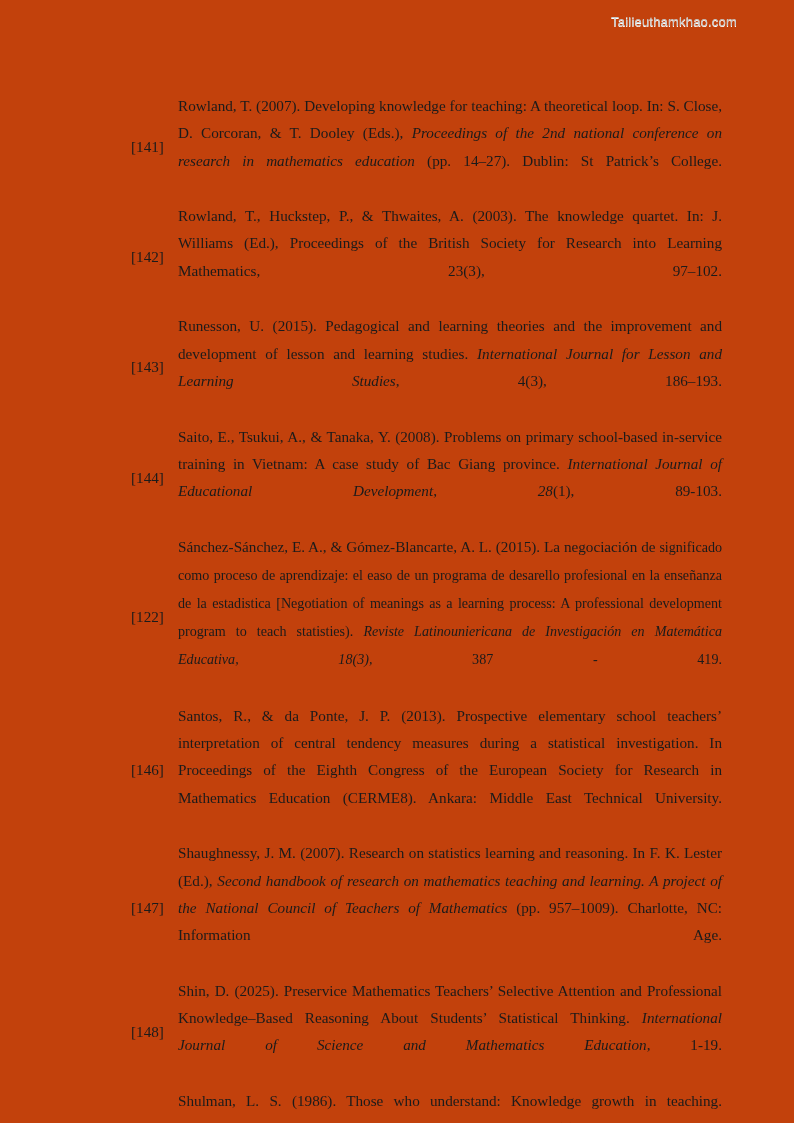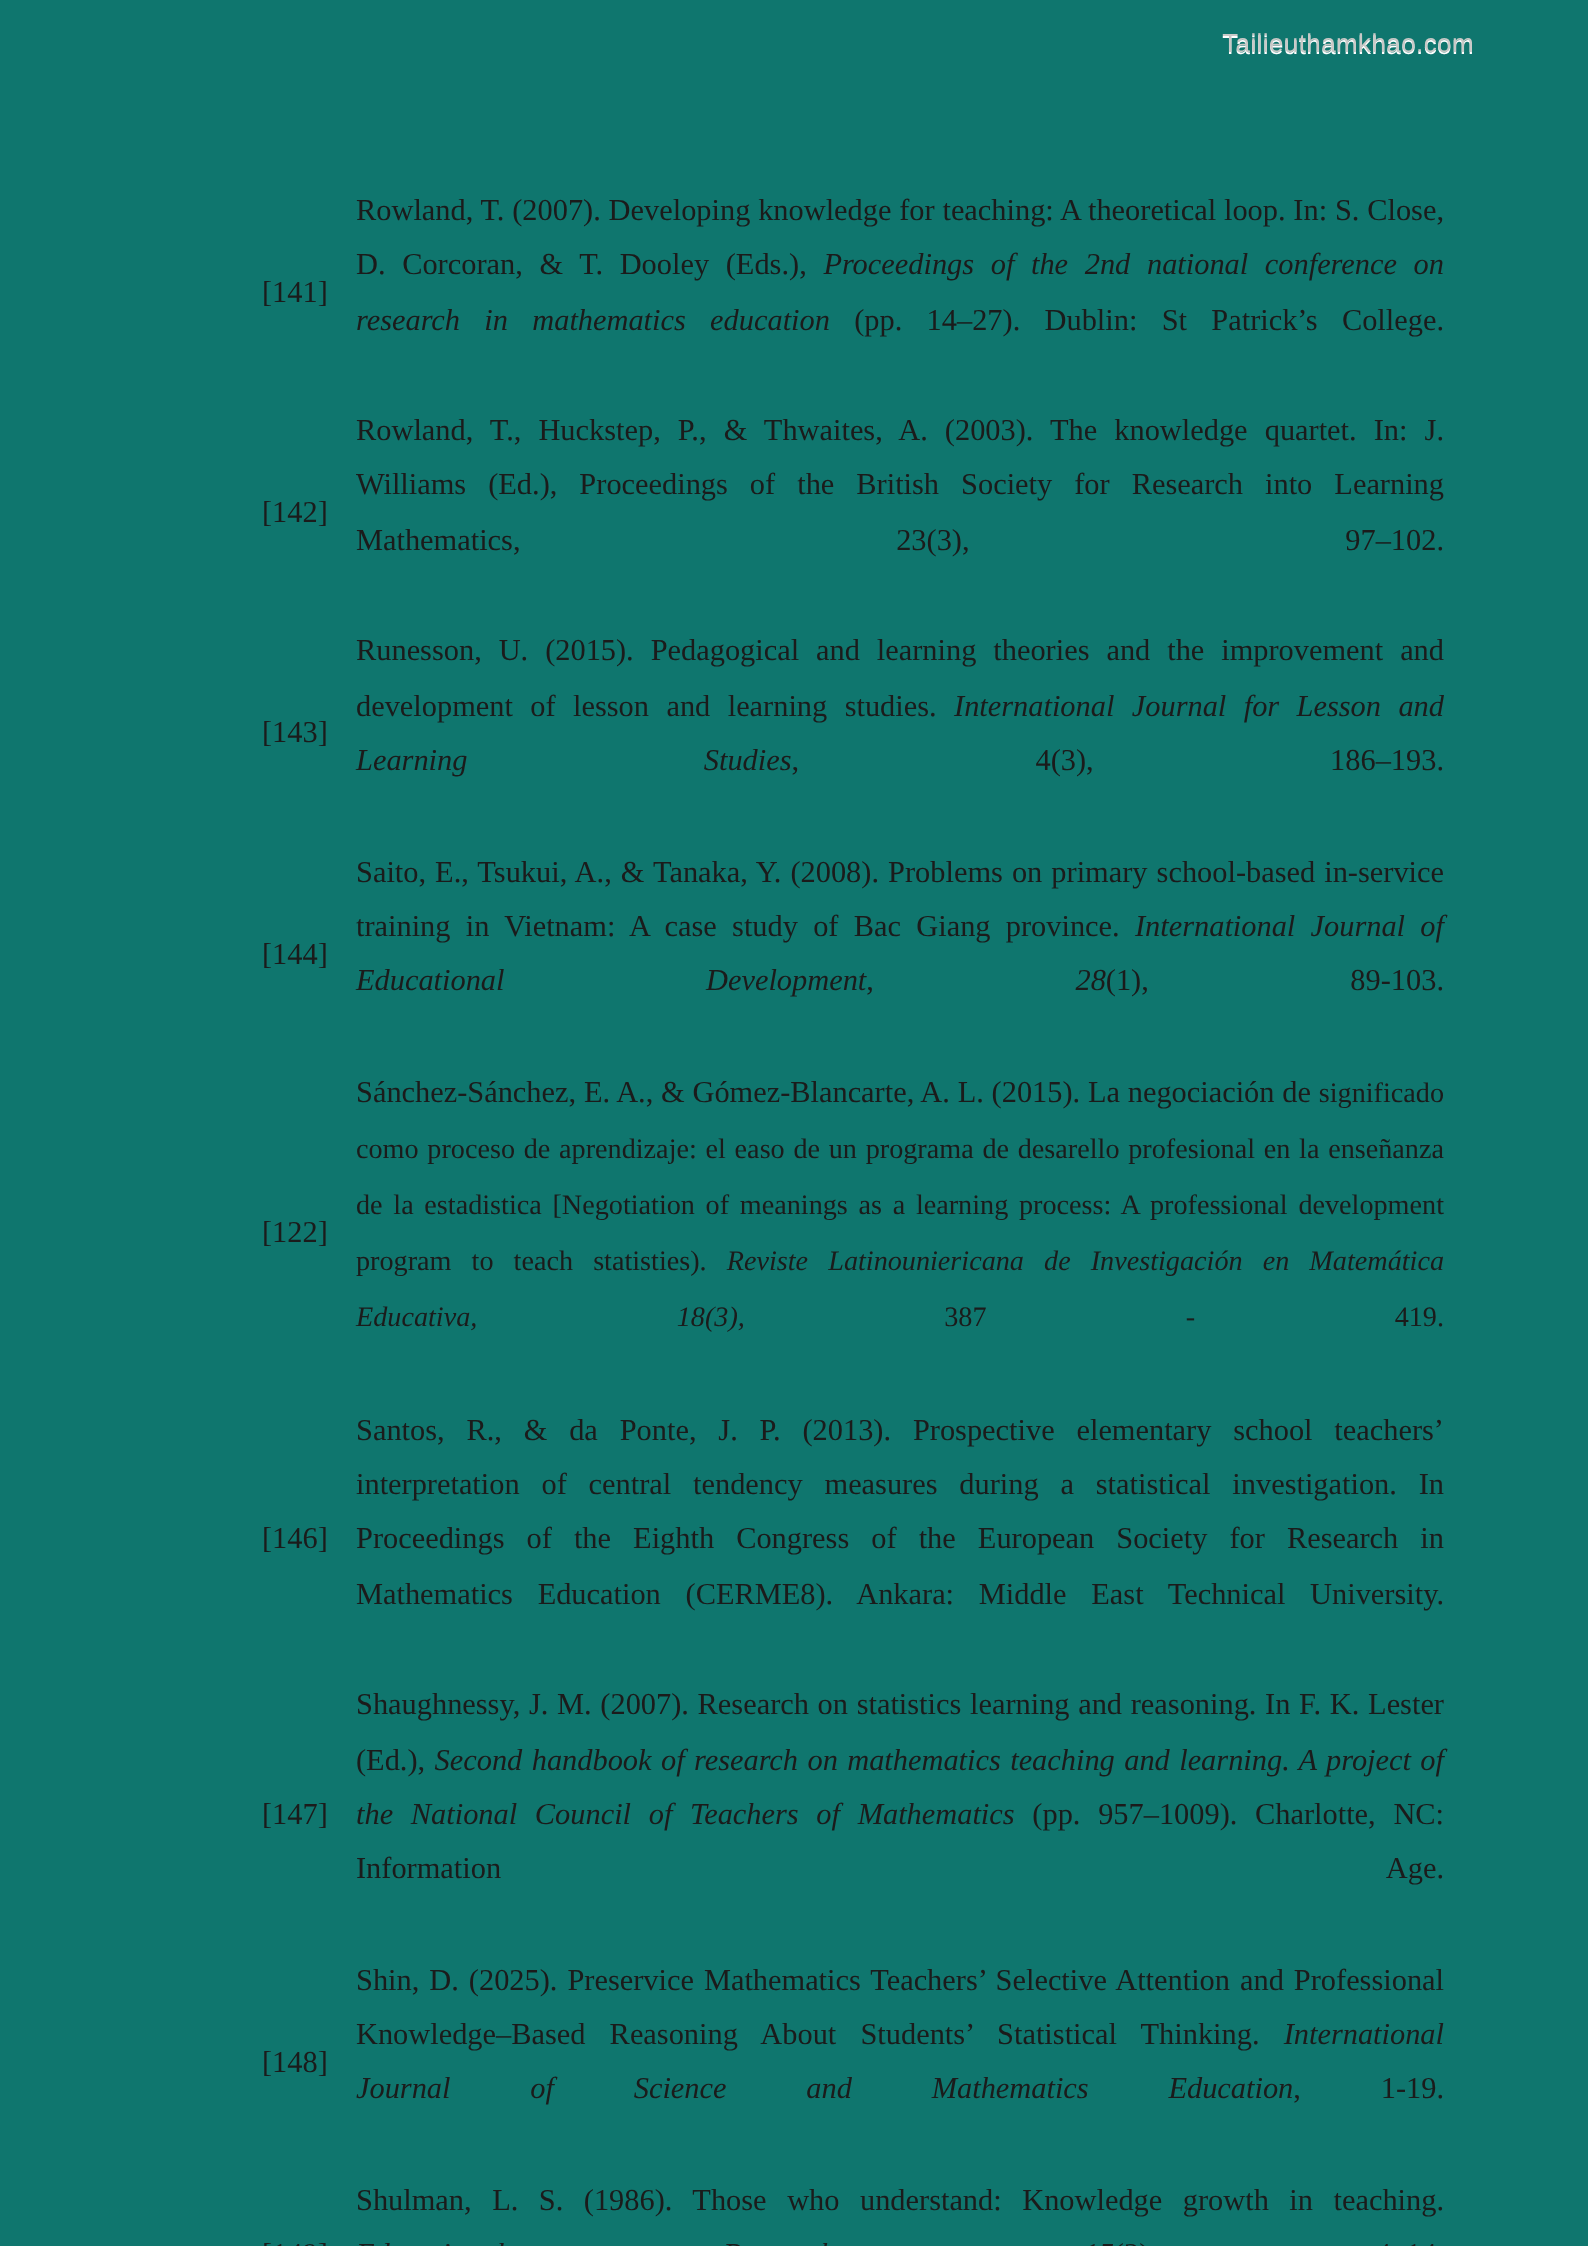--- a/index.html
+++ b/index.html
@@ -12,21 +12,21 @@
     height: 1123px;
     position: relative;
     font-family: "Liberation Serif", "DejaVu Serif", serif;
     color: #1b1b1b;
     overflow: hidden;
   }
 
   .page {
     position: absolute;
     inset: 0;
-    background: #0f766e;
+    background: #c2410c;
   }
 
   .watermark {
     position: absolute;
     top: 14px;
     right: 57px;
     font-family: "Liberation Sans", sans-serif;
     font-size: 13px;
     letter-spacing: 0.2px;
     color: #c9c9c7;

